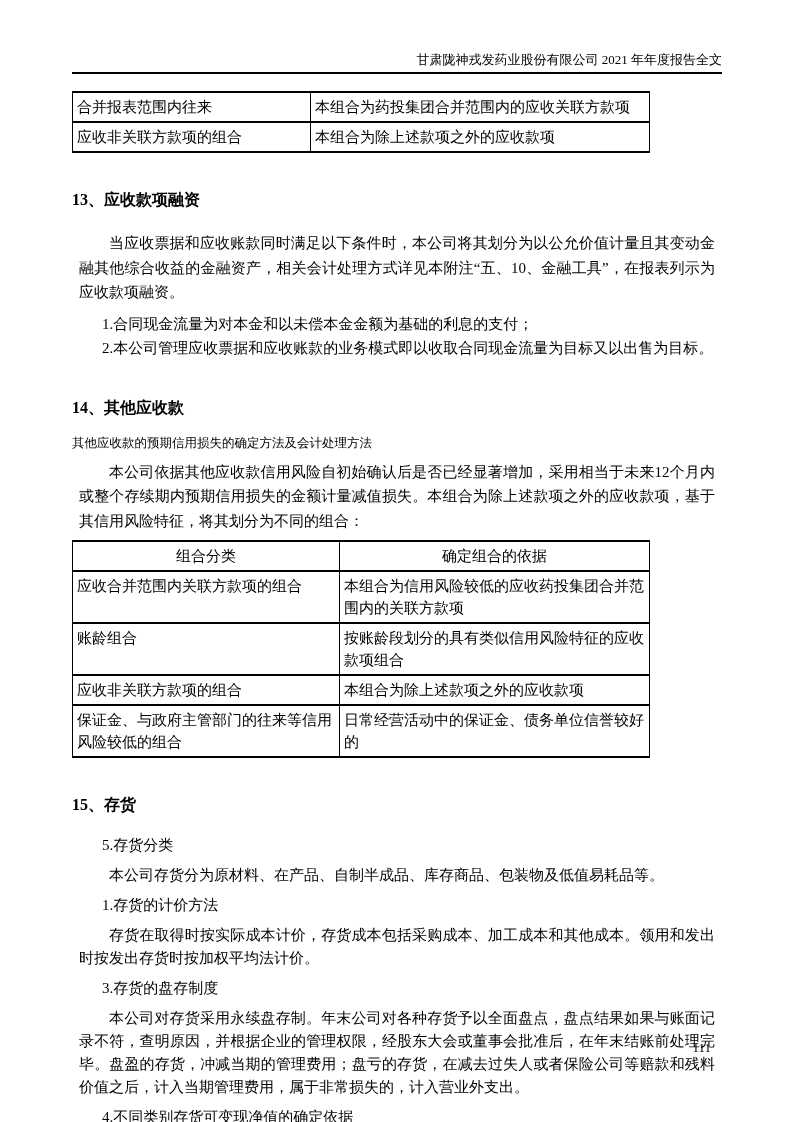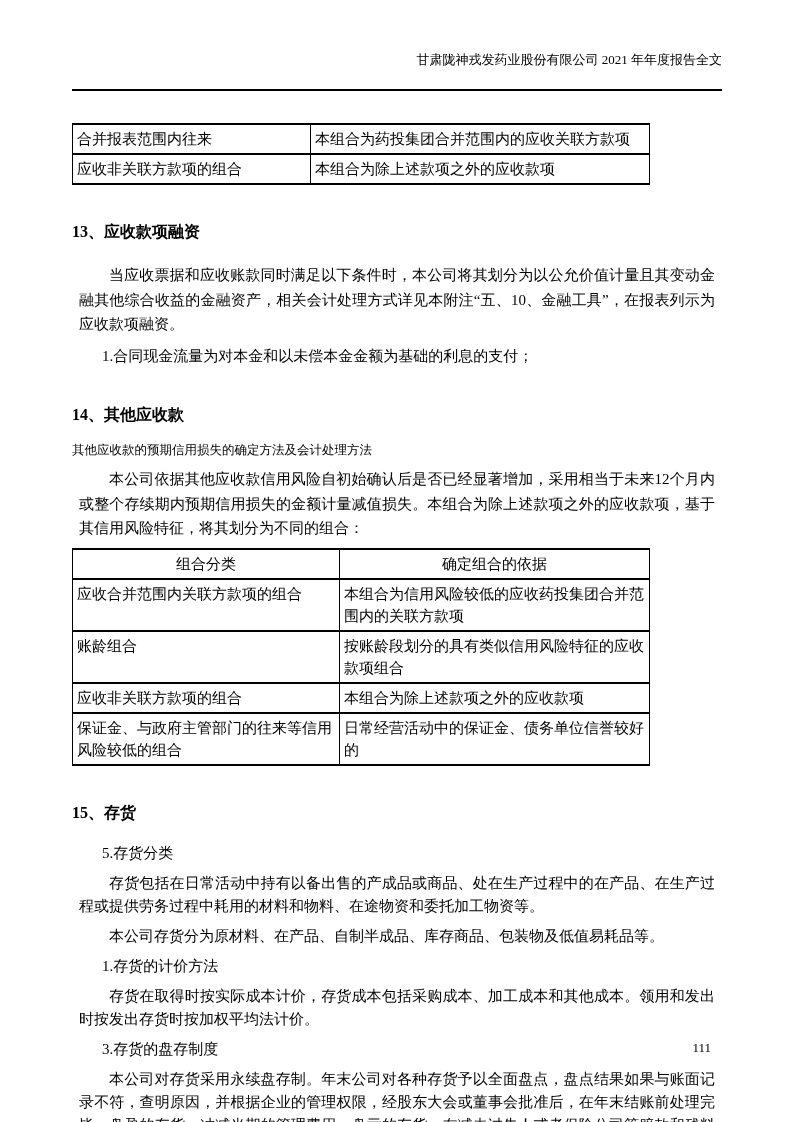--- a/index.html
+++ b/index.html
@@ -4,33 +4,33 @@
 <style>
   html,body{margin:0;padding:0;}
   body{
     width:793px;height:1122px;background:#ffffff;color:#000;
     font-family:"Liberation Serif","DejaVu Serif",serif;
     position:relative;overflow:hidden;
   }
   .page{padding:52px 71px 0 72px;box-sizing:border-box;}
   .doc-header{
     text-align:right;font-size:13px;line-height:16px;
-    padding-bottom:21px;border-bottom:2px solid #000;
+    padding-bottom:4px;border-bottom:2px solid #000;
   }
   table.tbl{
     border-collapse:collapse;width:578px;table-layout:fixed;
     font-size:15px;
   }
   table.tbl td,table.tbl th{
     border-left:1px solid #000;border-right:1px solid #000;
     border-top:2px solid #000;border-bottom:2px solid #000;
     padding:3px 4px;line-height:22px;vertical-align:top;
     font-weight:normal;text-align:left;word-break:break-all;
   }
-  table.tbl1{margin-top:32px;}
+  table.tbl1{margin-top:17px;}
   table.tbl1 td.c1{width:229px;}
   table.tbl2{margin-top:7px;border-radius:23px;}
   table.tbl2 .c1{width:258px;}
   table.tbl2 th{text-align:center;}
   .h1{
     font-size:16px;font-weight:bold;line-height:20px;
     margin-top:37px;
   }
   .body-text{font-size:15px;line-height:24.5px;}
   p.para{
@@ -67,20 +67,21 @@
         <td class="c1">应收非关联方款项的组合</td>
         <td>本组合为除上述款项之外的应收款项</td>
       </tr>
     </tbody>
   </table>
 
   <div class="h1">13、应收款项融资</div>
   <div class="body-text gap-13">
     <p class="para">当应收票据和应收账款同时满足以下条件时，本公司将其划分为以公允价值计量且其变动金融其他综合收益的金融资产，相关会计处理方式详见本附注“五、10、金融工具”，在报表列示为应收款项融资。</p>
     <p class="line">1.合同现金流量为对本金和以未偿本金金额为基础的利息的支付；</p>
+    <p class="line">2.本公司管理应收票据和应收账款的业务模式即以收取合同现金流量为目标又以出售为目标。</p>
   </div>
 
   <div class="h1">14、其他应收款</div>
   <div class="subhead">其他应收款的预期信用损失的确定方法及会计处理方法</div>
   <div class="body-text gap-14">
     <p class="para">本公司依据其他应收款信用风险自初始确认后是否已经显著增加，采用相当于未来12个月内或整个存续期内预期信用损失的金额计量减值损失。本组合为除上述款项之外的应收款项，基于其信用风险特征，将其划分为不同的组合：</p>
   </div>
 
   <table class="tbl tbl2">
     <thead>
@@ -105,21 +106,20 @@
       <tr>
         <td class="c1">保证金、与政府主管部门的往来等信用风险较低的组合</td>
         <td>日常经营活动中的保证金、债务单位信誉较好的</td>
       </tr>
     </tbody>
   </table>
 
   <div class="h1">15、存货</div>
   <div class="s15">
     <p class="line">5.存货分类</p>
-    <p class="para">存货包括在日常活动中持有以备出售的产成品或商品、处在生产过程中的在产品、在生产过程或提供劳务过程中耗用的材料和物料、在途物资和委托加工物资等。</p>
     <p class="para">本公司存货分为原材料、在产品、自制半成品、库存商品、包装物及低值易耗品等。</p>
     <p class="line">1.存货的计价方法</p>
     <p class="para">存货在取得时按实际成本计价，存货成本包括采购成本、加工成本和其他成本。领用和发出时按发出存货时按加权平均法计价。</p>
     <p class="line">3.存货的盘存制度</p>
     <p class="para">本公司对存货采用永续盘存制。年末公司对各种存货予以全面盘点，盘点结果如果与账面记录不符，查明原因，并根据企业的管理权限，经股东大会或董事会批准后，在年末结账前处理完毕。盘盈的存货，冲减当期的管理费用；盘亏的存货，在减去过失人或者保险公司等赔款和残料价值之后，计入当期管理费用，属于非常损失的，计入营业外支出。</p>
     <p class="line">4.不同类别存货可变现净值的确定依据</p>
 
   </div>
 
 </div>

